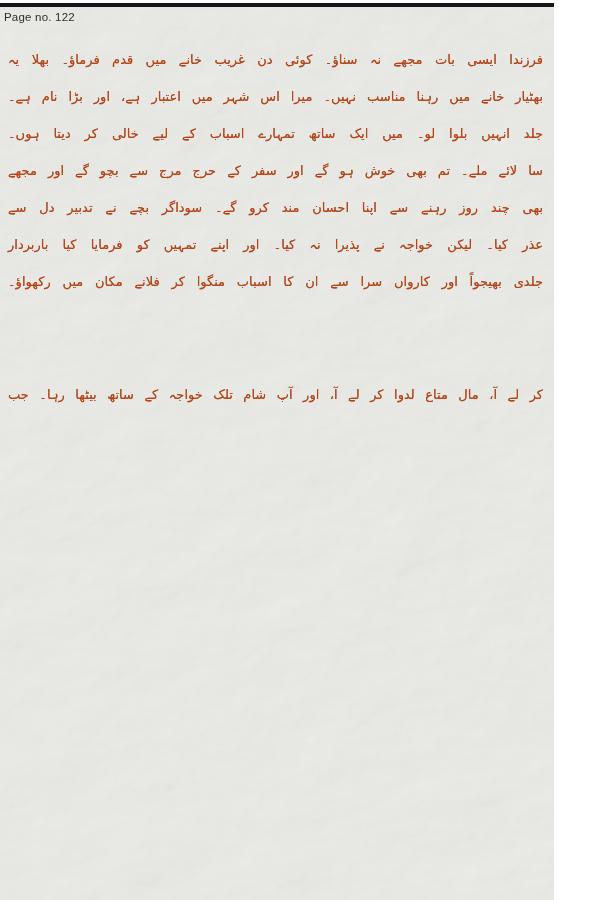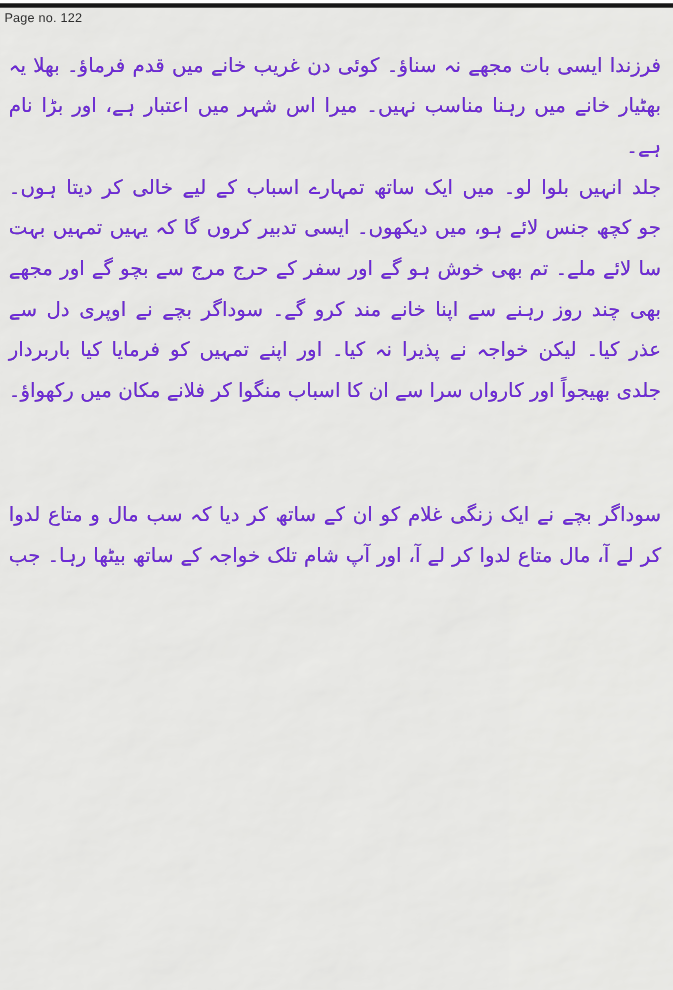--- a/index.html
+++ b/index.html
@@ -2,21 +2,21 @@
 <html lang="ur"><head>
 <meta charset="utf-8">
 <style>
   html, body {
     margin: 0;
     padding: 0;
     background: #ffffff;
   }
   .page {
     position: relative;
-    width: 612px;
+    width: 554px;
     height: 900px;
     background: #eaeae7;
     overflow: hidden;
     font-family: "DejaVu Sans", sans-serif;
     text-decoration: underline;
   }
   .paper-texture {
     position: absolute;
     top: 0; left: 0;
     width: 612px;
@@ -55,23 +55,23 @@
     right: 11px;
     direction: rtl;
   }
   .para {
     margin: 0;
   }
   .para + .para {
     margin-top: 76px;
   }
   .line {
-    font-size: 18px;
+    font-size: 13px;
     line-height: 37px;
-    color: #6d28d9;
+    color: #c2410c;
     text-align: justify;
     text-align-last: justify;
     white-space: normal;
     text-shadow: 0 0 0.4px rgba(40,40,48,0.55);
   }
 </style>
 </head>
 <body>
 
 <div class="page">
@@ -90,27 +90,25 @@
   <div class="top-line"></div>
 
   <div class="page-number">Page no. 122</div>
 
   <div class="text-block">
 
     <div class="para">
       <div class="line">فرزندا ایسی بات مجھے نہ سناؤ۔ کوئی دن غریب خانے میں قدم فرماؤ۔ بھلا یہ</div>
       <div class="line">بھٹیار خانے میں رہنا مناسب نہیں۔ میرا اس شہر میں اعتبار ہے، اور بڑا نام ہے۔</div>
       <div class="line">جلد انہیں بلوا لو۔ میں ایک ساتھ تمہارے اسباب کے لیے خالی کر دیتا ہوں۔</div>
-      <div class="line">جو کچھ جنس لائے ہو، میں دیکھوں۔ ایسی تدبیر کروں گا کہ یہیں تمہیں بہت</div>
       <div class="line">سا لائے ملے۔ تم بھی خوش ہو گے اور سفر کے حرج مرج سے بچو گے اور مجھے</div>
-      <div class="line">بھی چند روز رہنے سے اپنا خانے مند کرو گے۔ سوداگر بچے نے اوپری دل سے</div>
+      <div class="line">بھی چند روز رہنے سے اپنا احسان مند کرو گے۔ سوداگر بچے نے تدبیر دل سے</div>
       <div class="line">عذر کیا۔ لیکن خواجہ نے پذیرا نہ کیا۔ اور اپنے تمہیں کو فرمایا کیا باربردار</div>
       <div class="line">جلدی بھیجواً اور کارواں سرا سے ان کا اسباب منگوا کر فلانے مکان میں رکھواؤ۔</div>
     </div>
 
     <div class="para">
-      <div class="line">سوداگر بچے نے ایک زنگی غلام کو ان کے ساتھ کر دیا کہ سب مال و متاع لدوا</div>
       <div class="line">کر لے آ، مال متاع لدوا کر لے آ، اور آپ شام تلک خواجہ کے ساتھ بیٹھا رہا۔ جب</div>
 
     </div>
 
   </div>
 </div>
 
 </body></html>

